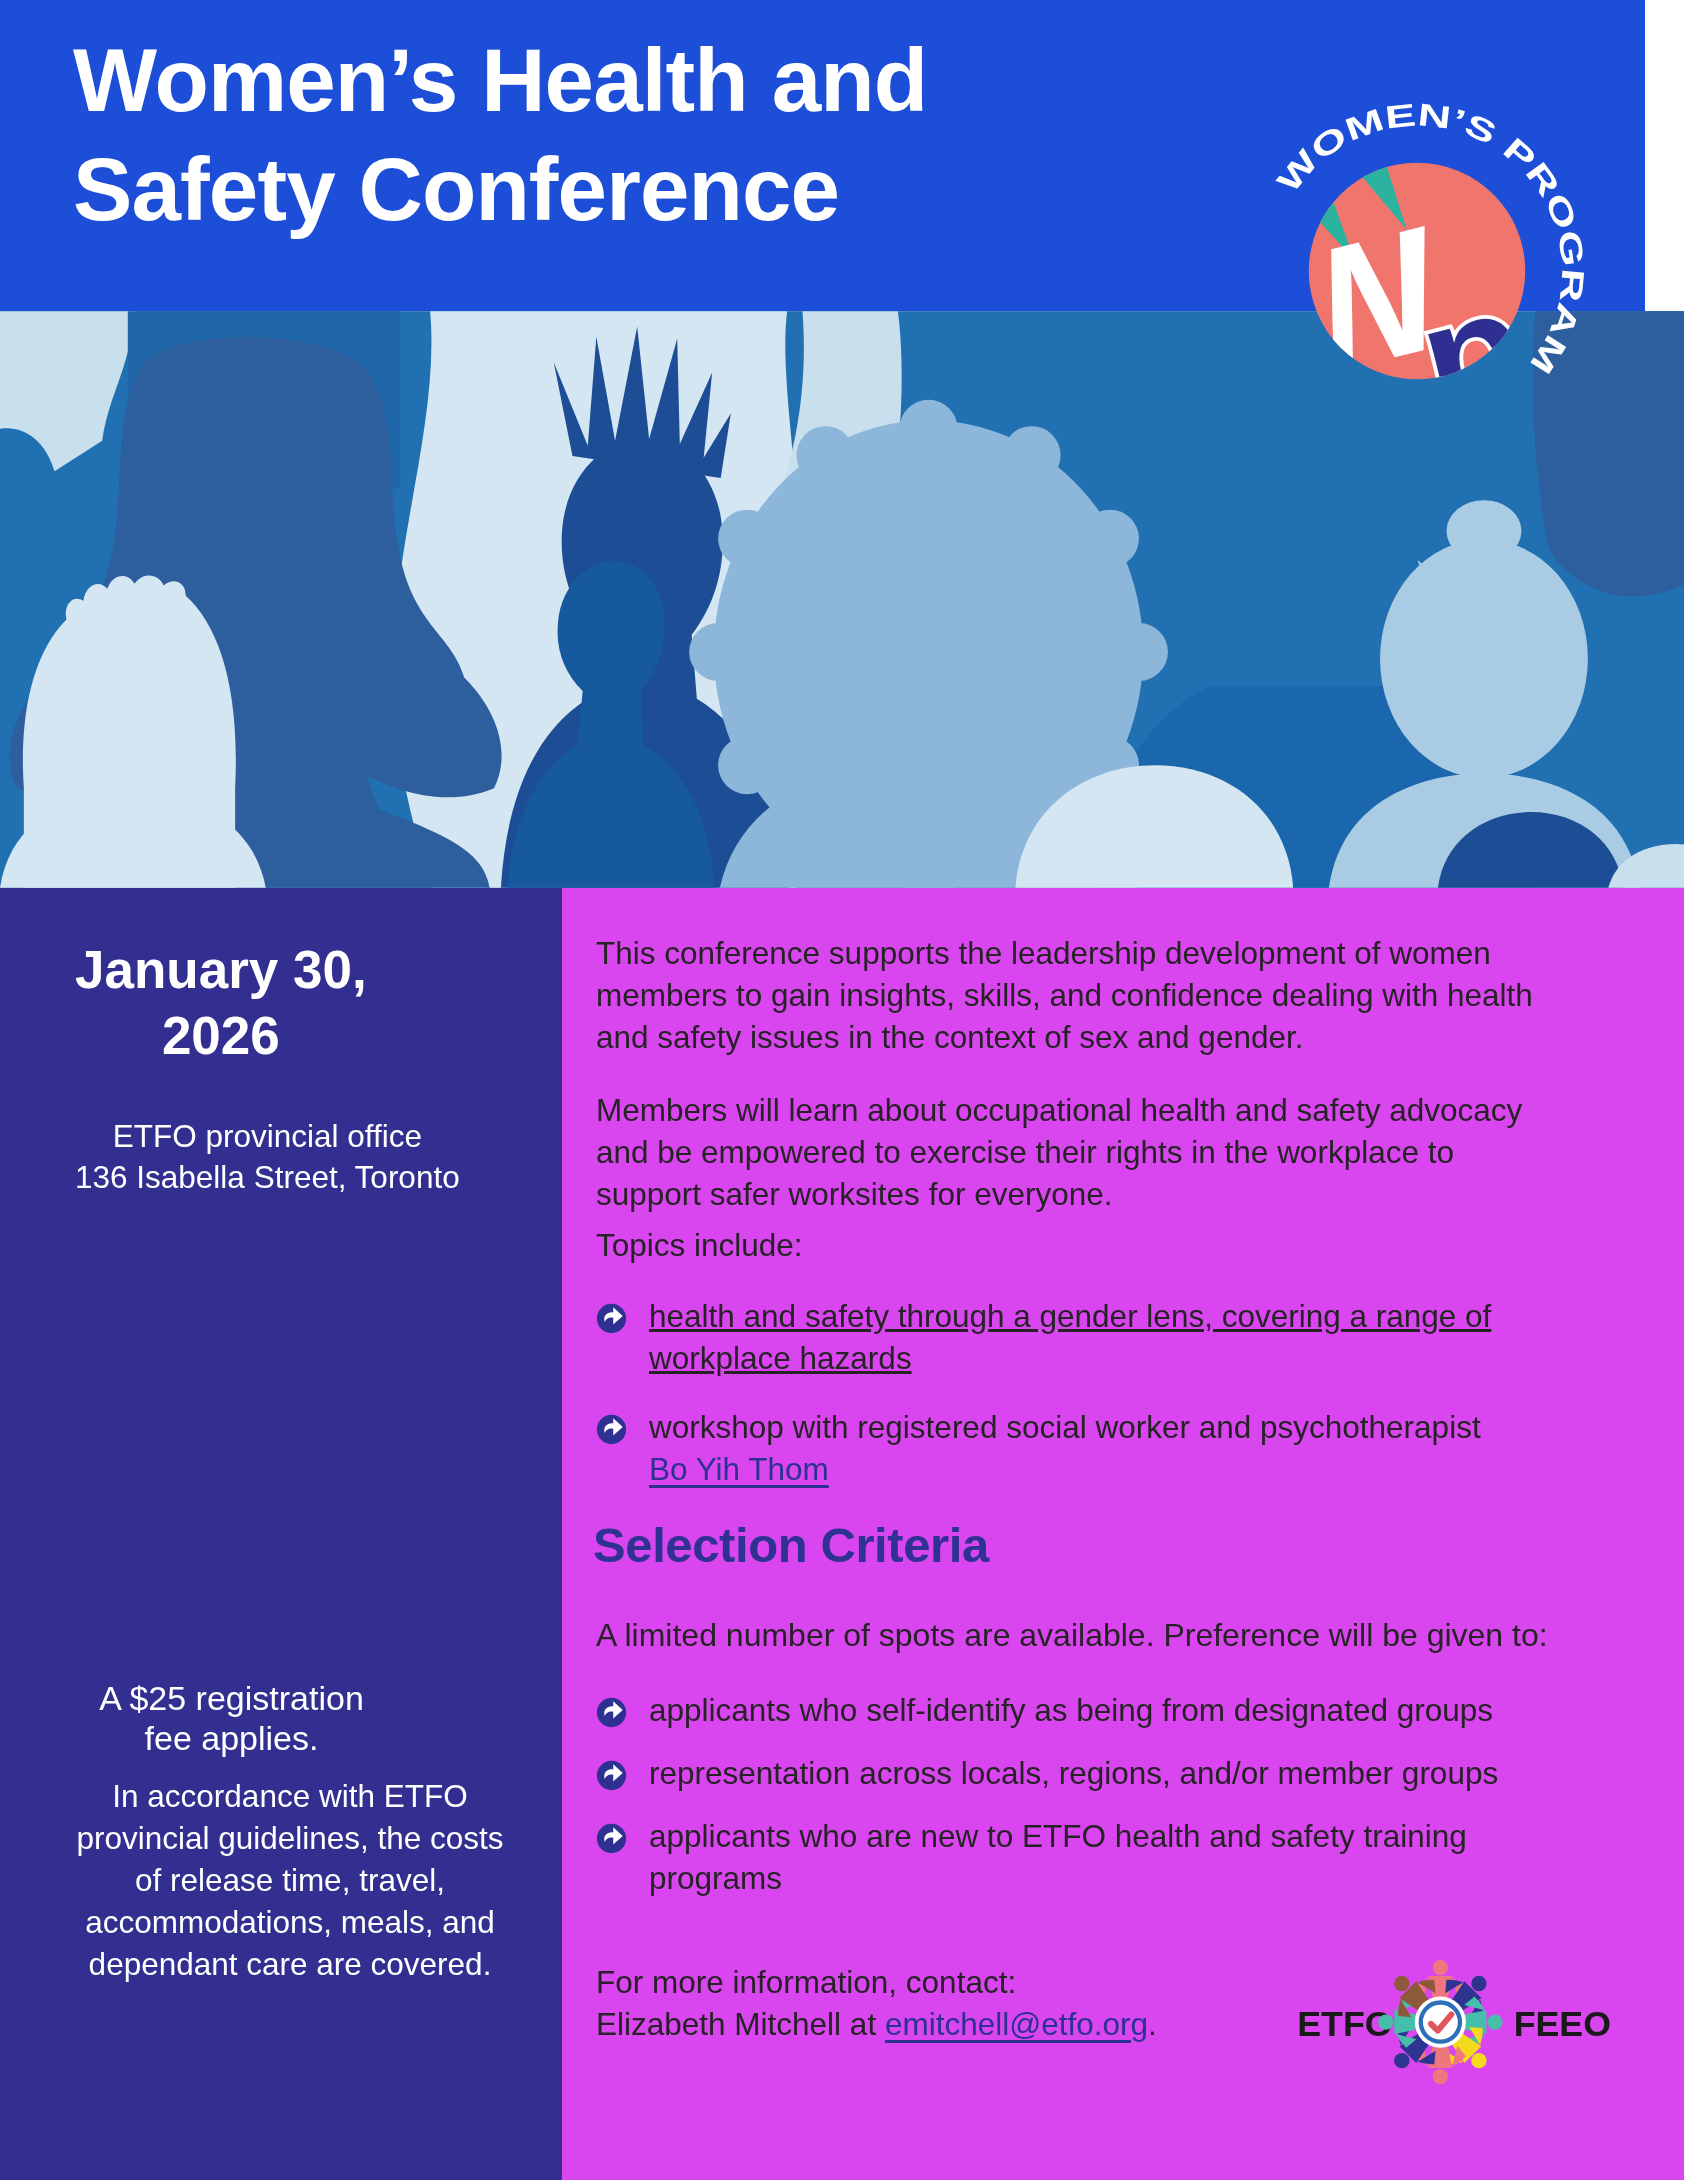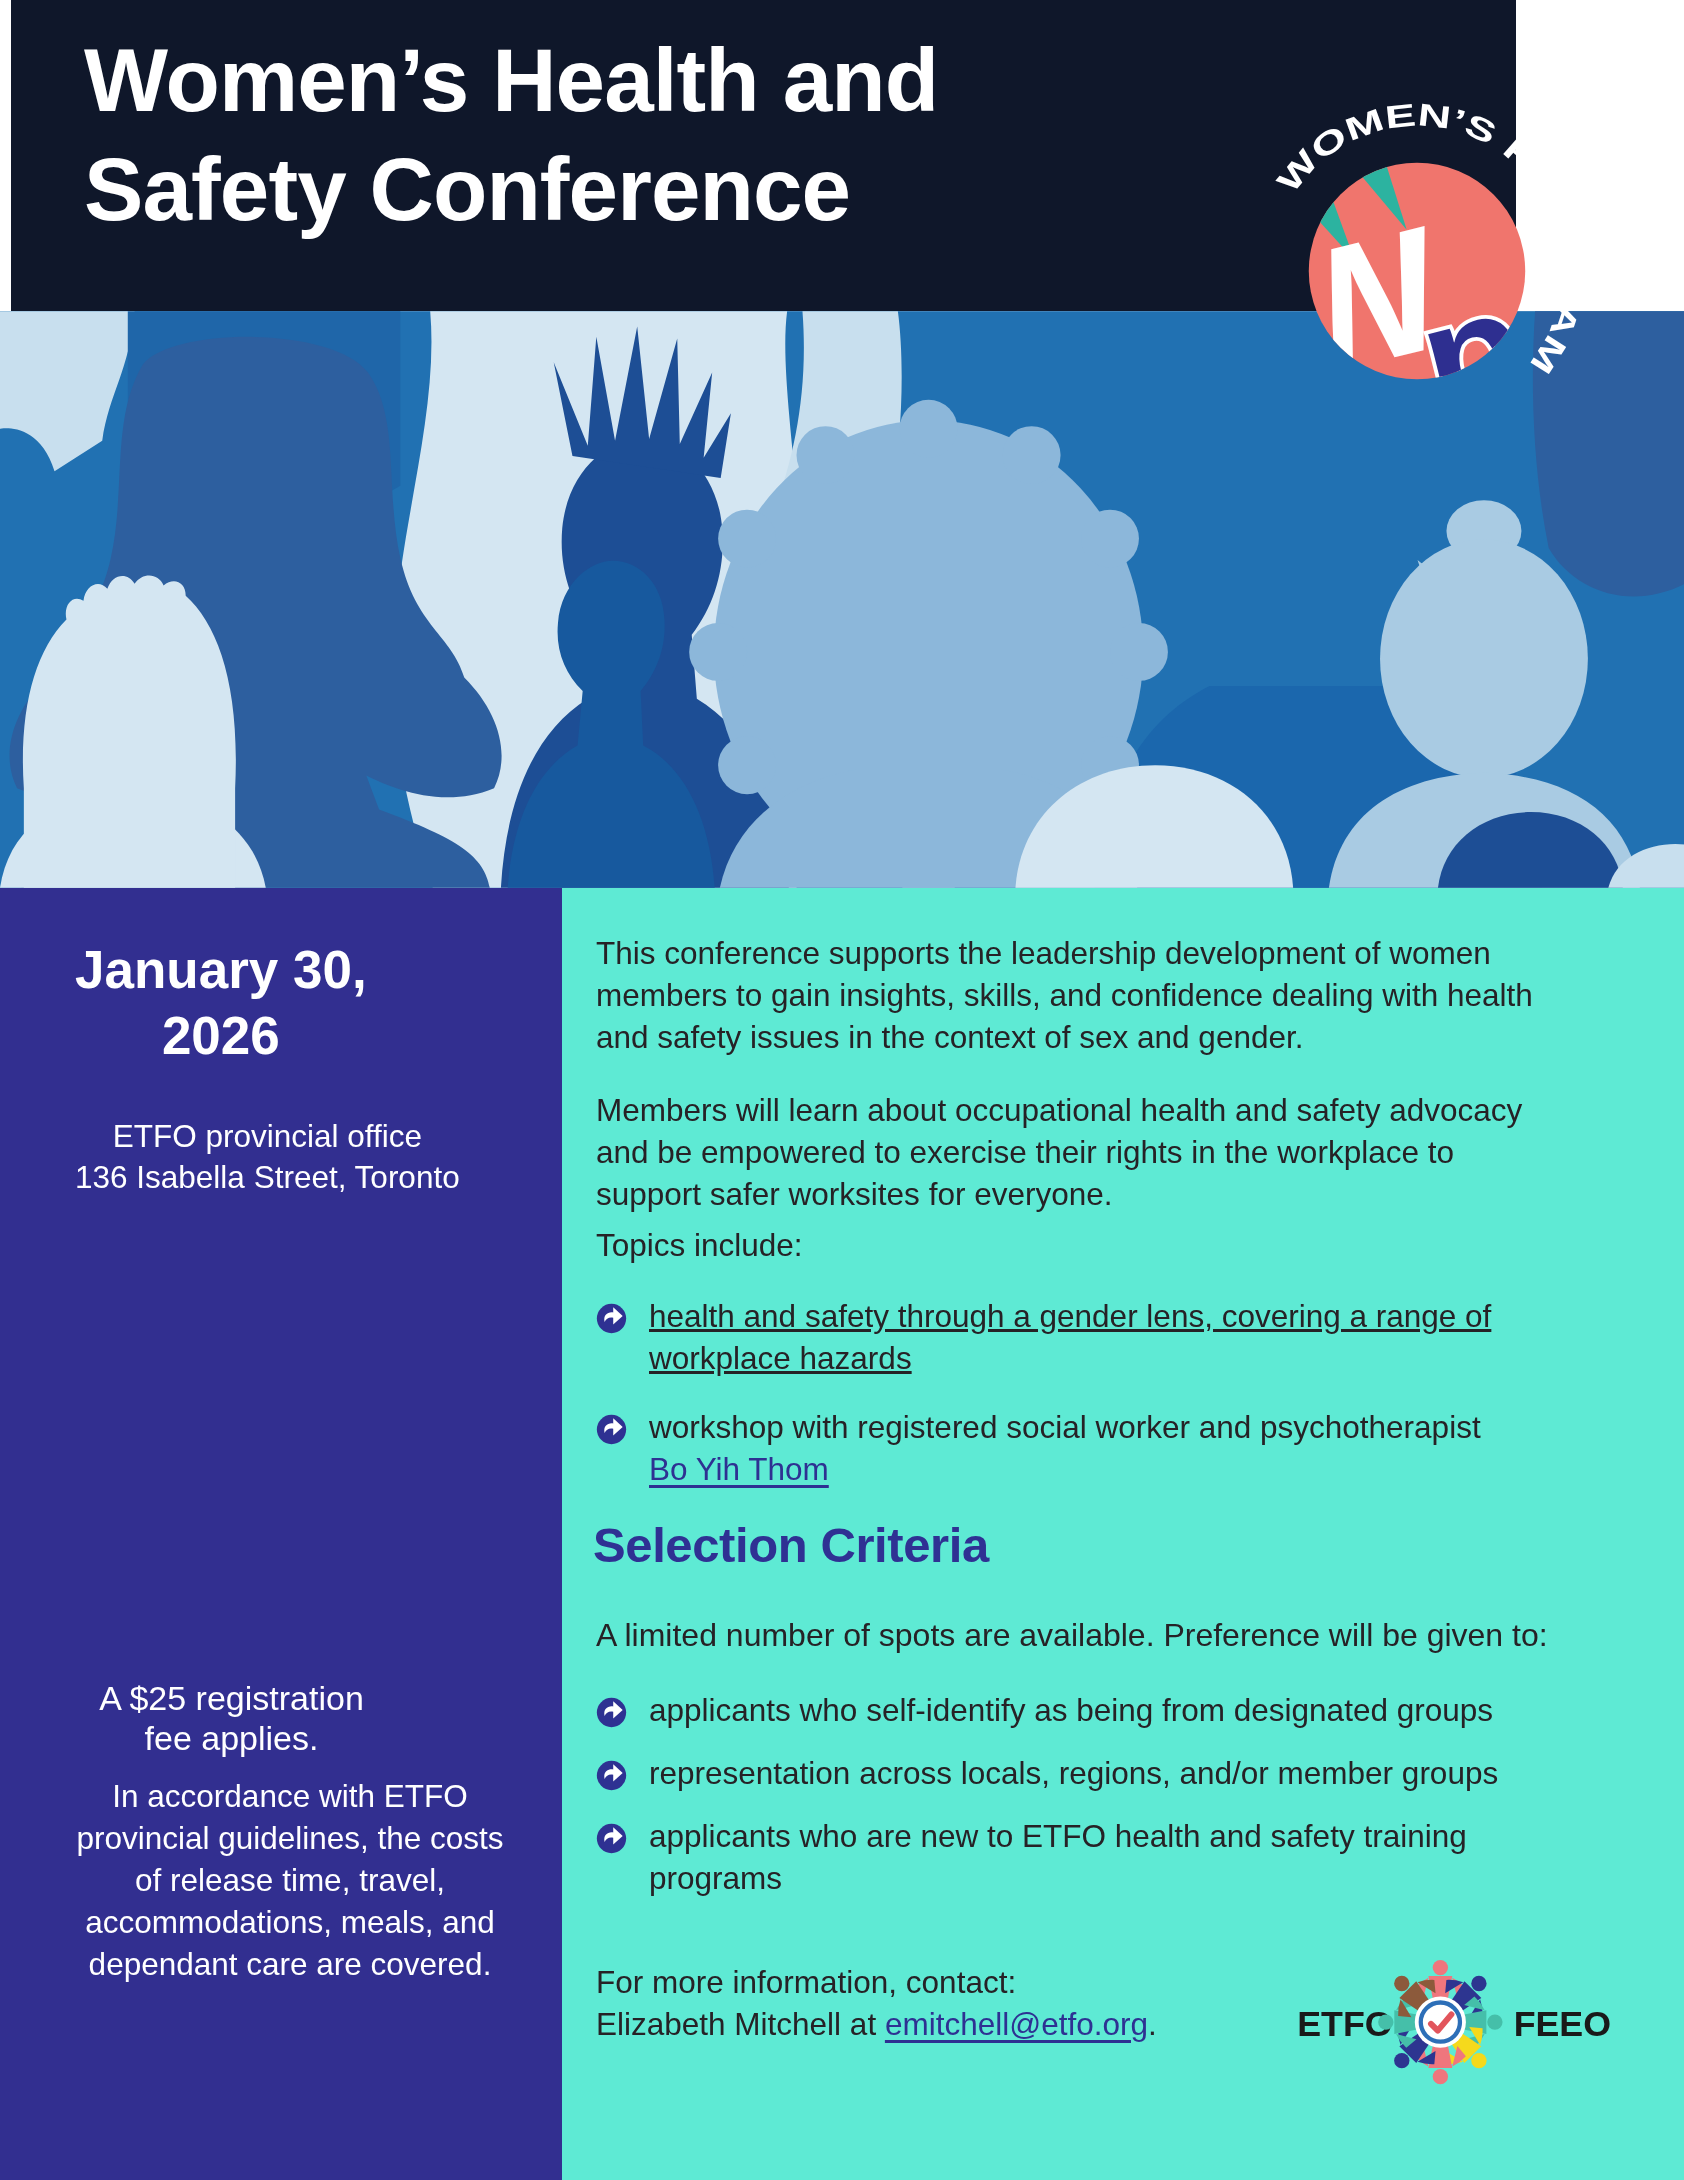--- a/index.html
+++ b/index.html
@@ -1,40 +1,40 @@
 <!DOCTYPE html>
 <html style="font-size:13.6px"><head>
 <meta charset="utf-8">
 <style>
   html,body{margin:0;padding:0;}
   body{width:1685px;height:2181px;font-family:"Liberation Sans",sans-serif;background:#ffffff;}
   #page{position:relative;width:1685px;height:2181px;overflow:hidden;background:#ffffff;}
 
   
-  .header{position:absolute;left:0;top:0;width:1505px;height:311px;background:#0f172a;margin-left:11px;}
+  .header{position:absolute;left:0;top:0;width:1645px;height:311px;background:#1d4ed8;}
   .title{position:absolute;left:73px;top:25.6px;color:#ffffff;font-size:89px;font-weight:700;
          line-height:1.23;letter-spacing:-0.9px;white-space:nowrap;}
 
   
   .crowd-wrap{position:absolute;left:0;top:311px;width:1685px;height:577px;}
 
   
   .wp-logo{position:absolute;left:1221px;top:75px;width:392px;height:392px;z-index:5;}
 
   
   .sidebar{position:absolute;left:0;top:888px;width:562px;height:1293px;background:#322F90;color:#fff;text-align:center;}
   .sb-date{position:absolute;left:75px;top:49px;font-size:53px;font-weight:700;line-height:1.24;}
   .sb-venue{position:absolute;left:75px;top:228px;font-size:31.5px;line-height:1.3;}
   .sb-visit{position:absolute;left:75px;top:351px;font-size:40px;font-weight:400;line-height:1.38;}
   .sb-visit a{color:#ffffff;text-decoration:underline;text-underline-offset:6px;}
   .sb-fee{position:absolute;left:75px;top:790px;font-size:34px;line-height:1.18;width:313px;}
   .sb-coverage{position:absolute;left:75px;top:888px;font-size:31.5px;line-height:1.33;width:430px;}
 
   
-  .main{position:absolute;left:562px;top:888px;width:1123px;height:1293px;background:#5eead4;color:#262226;}
+  .main{position:absolute;left:562px;top:888px;width:1123px;height:1293px;background:#d946ef;color:#262226;}
   .para{position:absolute;left:34px;font-size:31.5px;line-height:42px;width:937px;}
   .p1{top:44px;}
   .p2{top:201px;}
   .topics-label{position:absolute;left:34px;top:339px;font-size:31.5px;}
   .bullet{position:absolute;left:34px;font-size:31.5px;line-height:42px;}
   .bullet .btxt{display:block;padding-left:53px;width:980px;}
   .sel .btxt{width:903px;}
   .bicon{position:absolute;left:0;top:6.8px;width:31px;height:31px;}
   .tb1{top:407px;text-decoration:underline;}
   .tb2{top:518px;}

